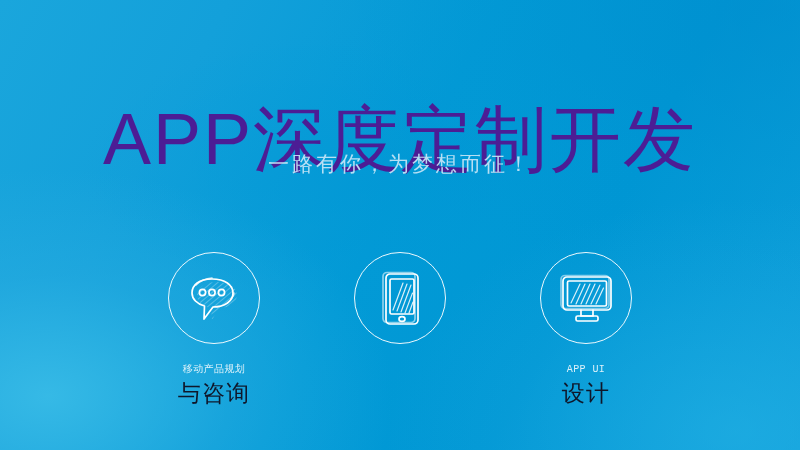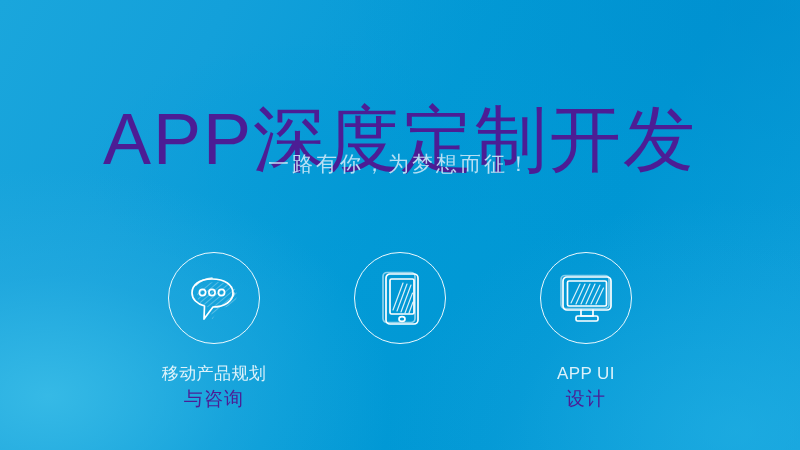--- a/index.html
+++ b/index.html
@@ -131,30 +131,31 @@
   .icon-circle svg {
     display: block;
   }
   .feature-label {
     margin-top: 20px;
     text-align: center;
     line-height: 1.18;
   }
   .label-top {
     display: block;
-    font-size: 17px;
+    font-size: 10px;
     color: rgba(255,255,255,0.86);
     letter-spacing: 0.4px;
     white-space: nowrap;
+    font-family: Liberation Mono, monospace;
   }
   .label-bottom {
     display: block;
     margin-top: 4px;
-    font-size: 19px;
-    color: #4c1d95;
+    font-size: 23px;
+    color: #0f172a;
     letter-spacing: 1.2px;
     white-space: nowrap;
   }
 </style>
 </head>
 <body>
 
 <div class="banner">
 
   <div class="bg-base"></div>

